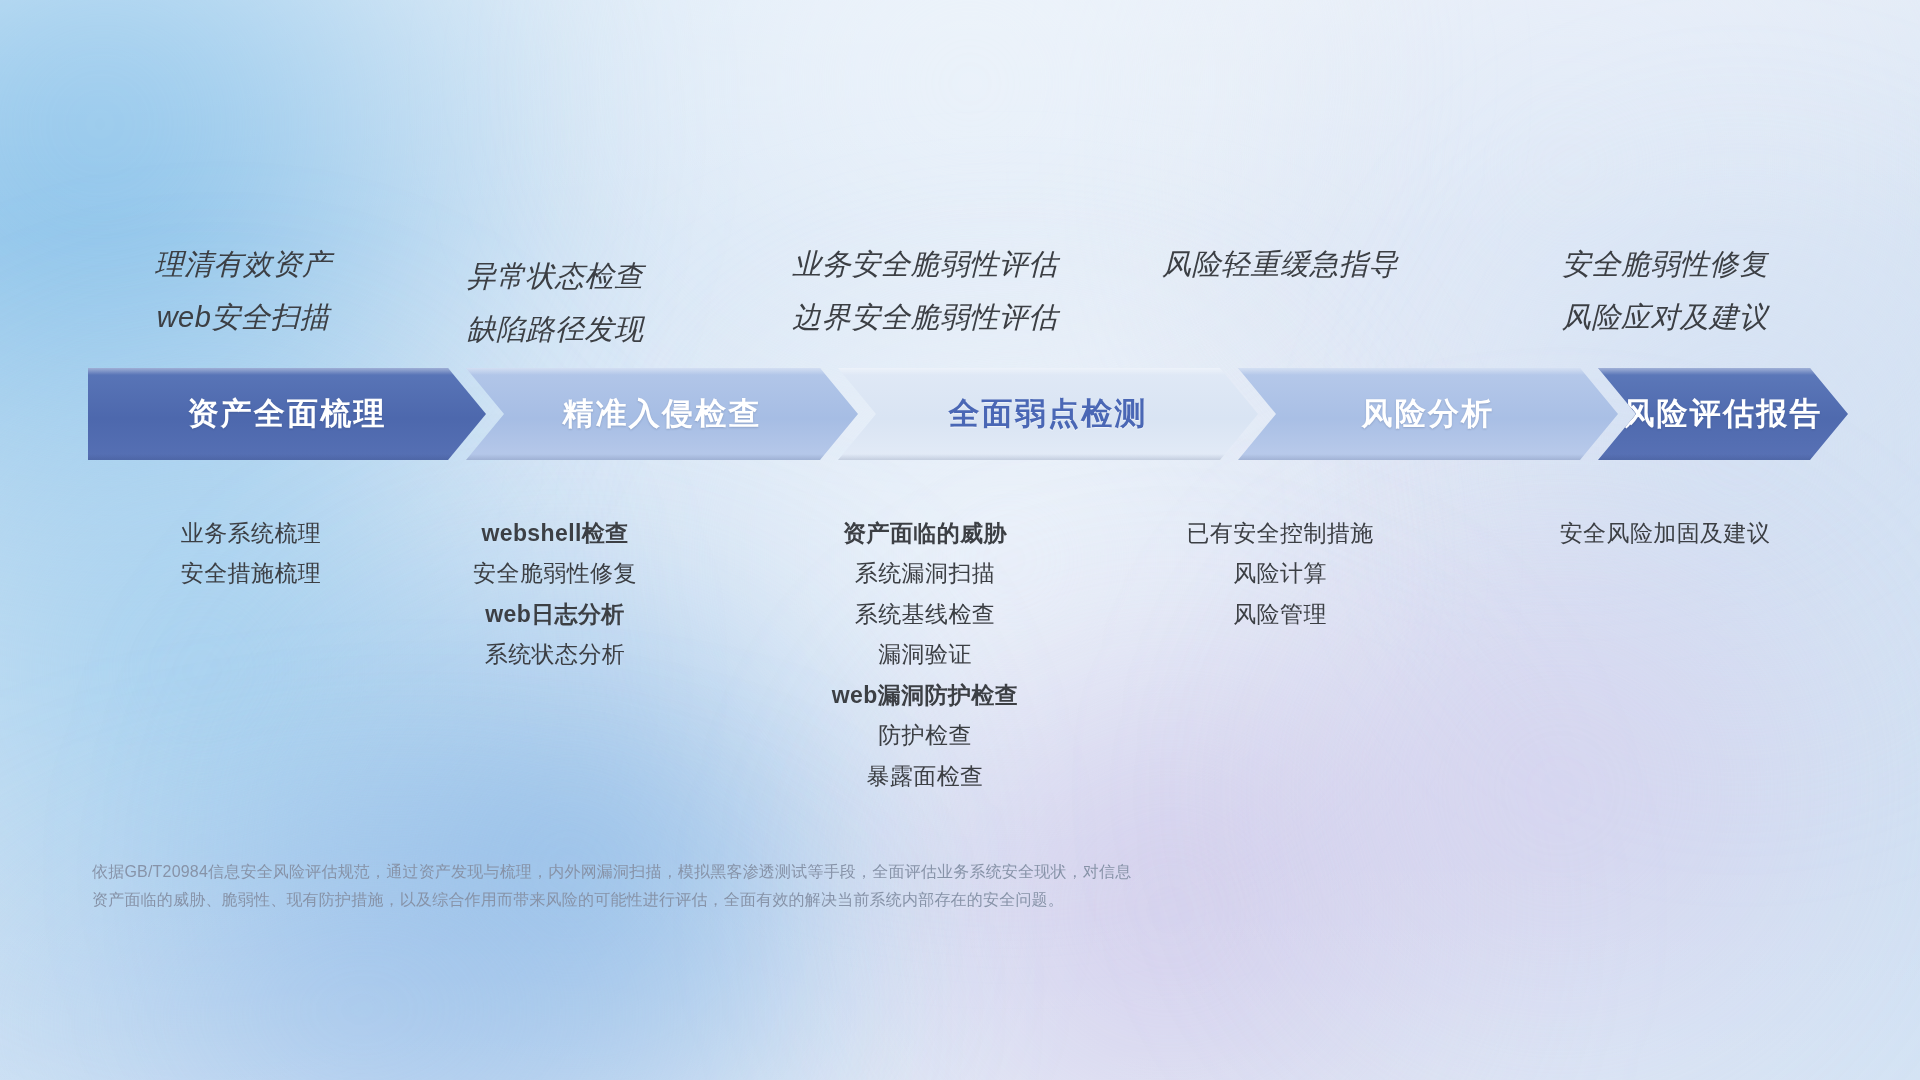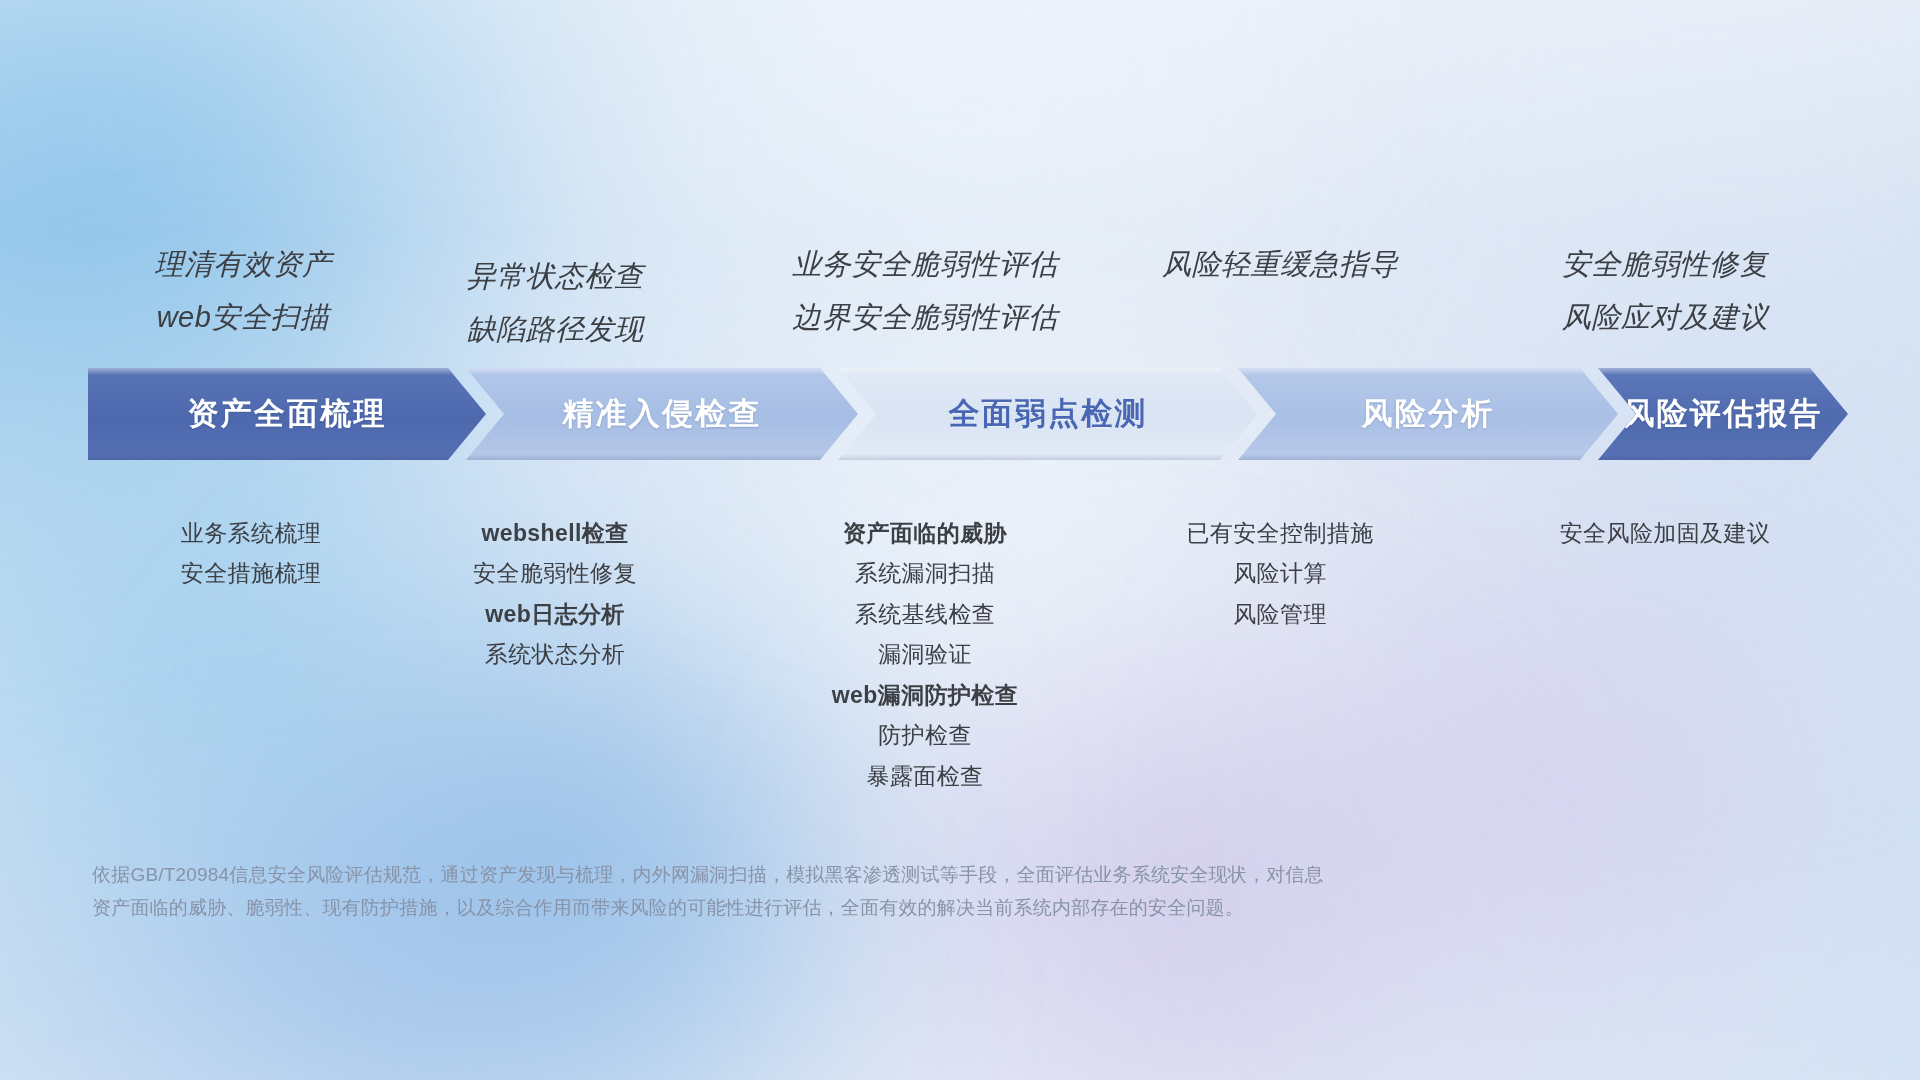--- a/index.html
+++ b/index.html
@@ -108,21 +108,21 @@
     letter-spacing:.4px;
   }
   .bot-line b{ font-weight:bold; }
 
   
   .footer{
     position:absolute;
     left:92px; top:858px;
     width:1500px;
     color:#8793a8;
-    font-size:19px;
+    font-size:16px;
     line-height:1.75;
     letter-spacing:.2px;
   }
 </style>
 </head>
 <body>
 
 <div class="bg">
   <div class="bg-base"></div>
   <div class="blob b1"></div>

